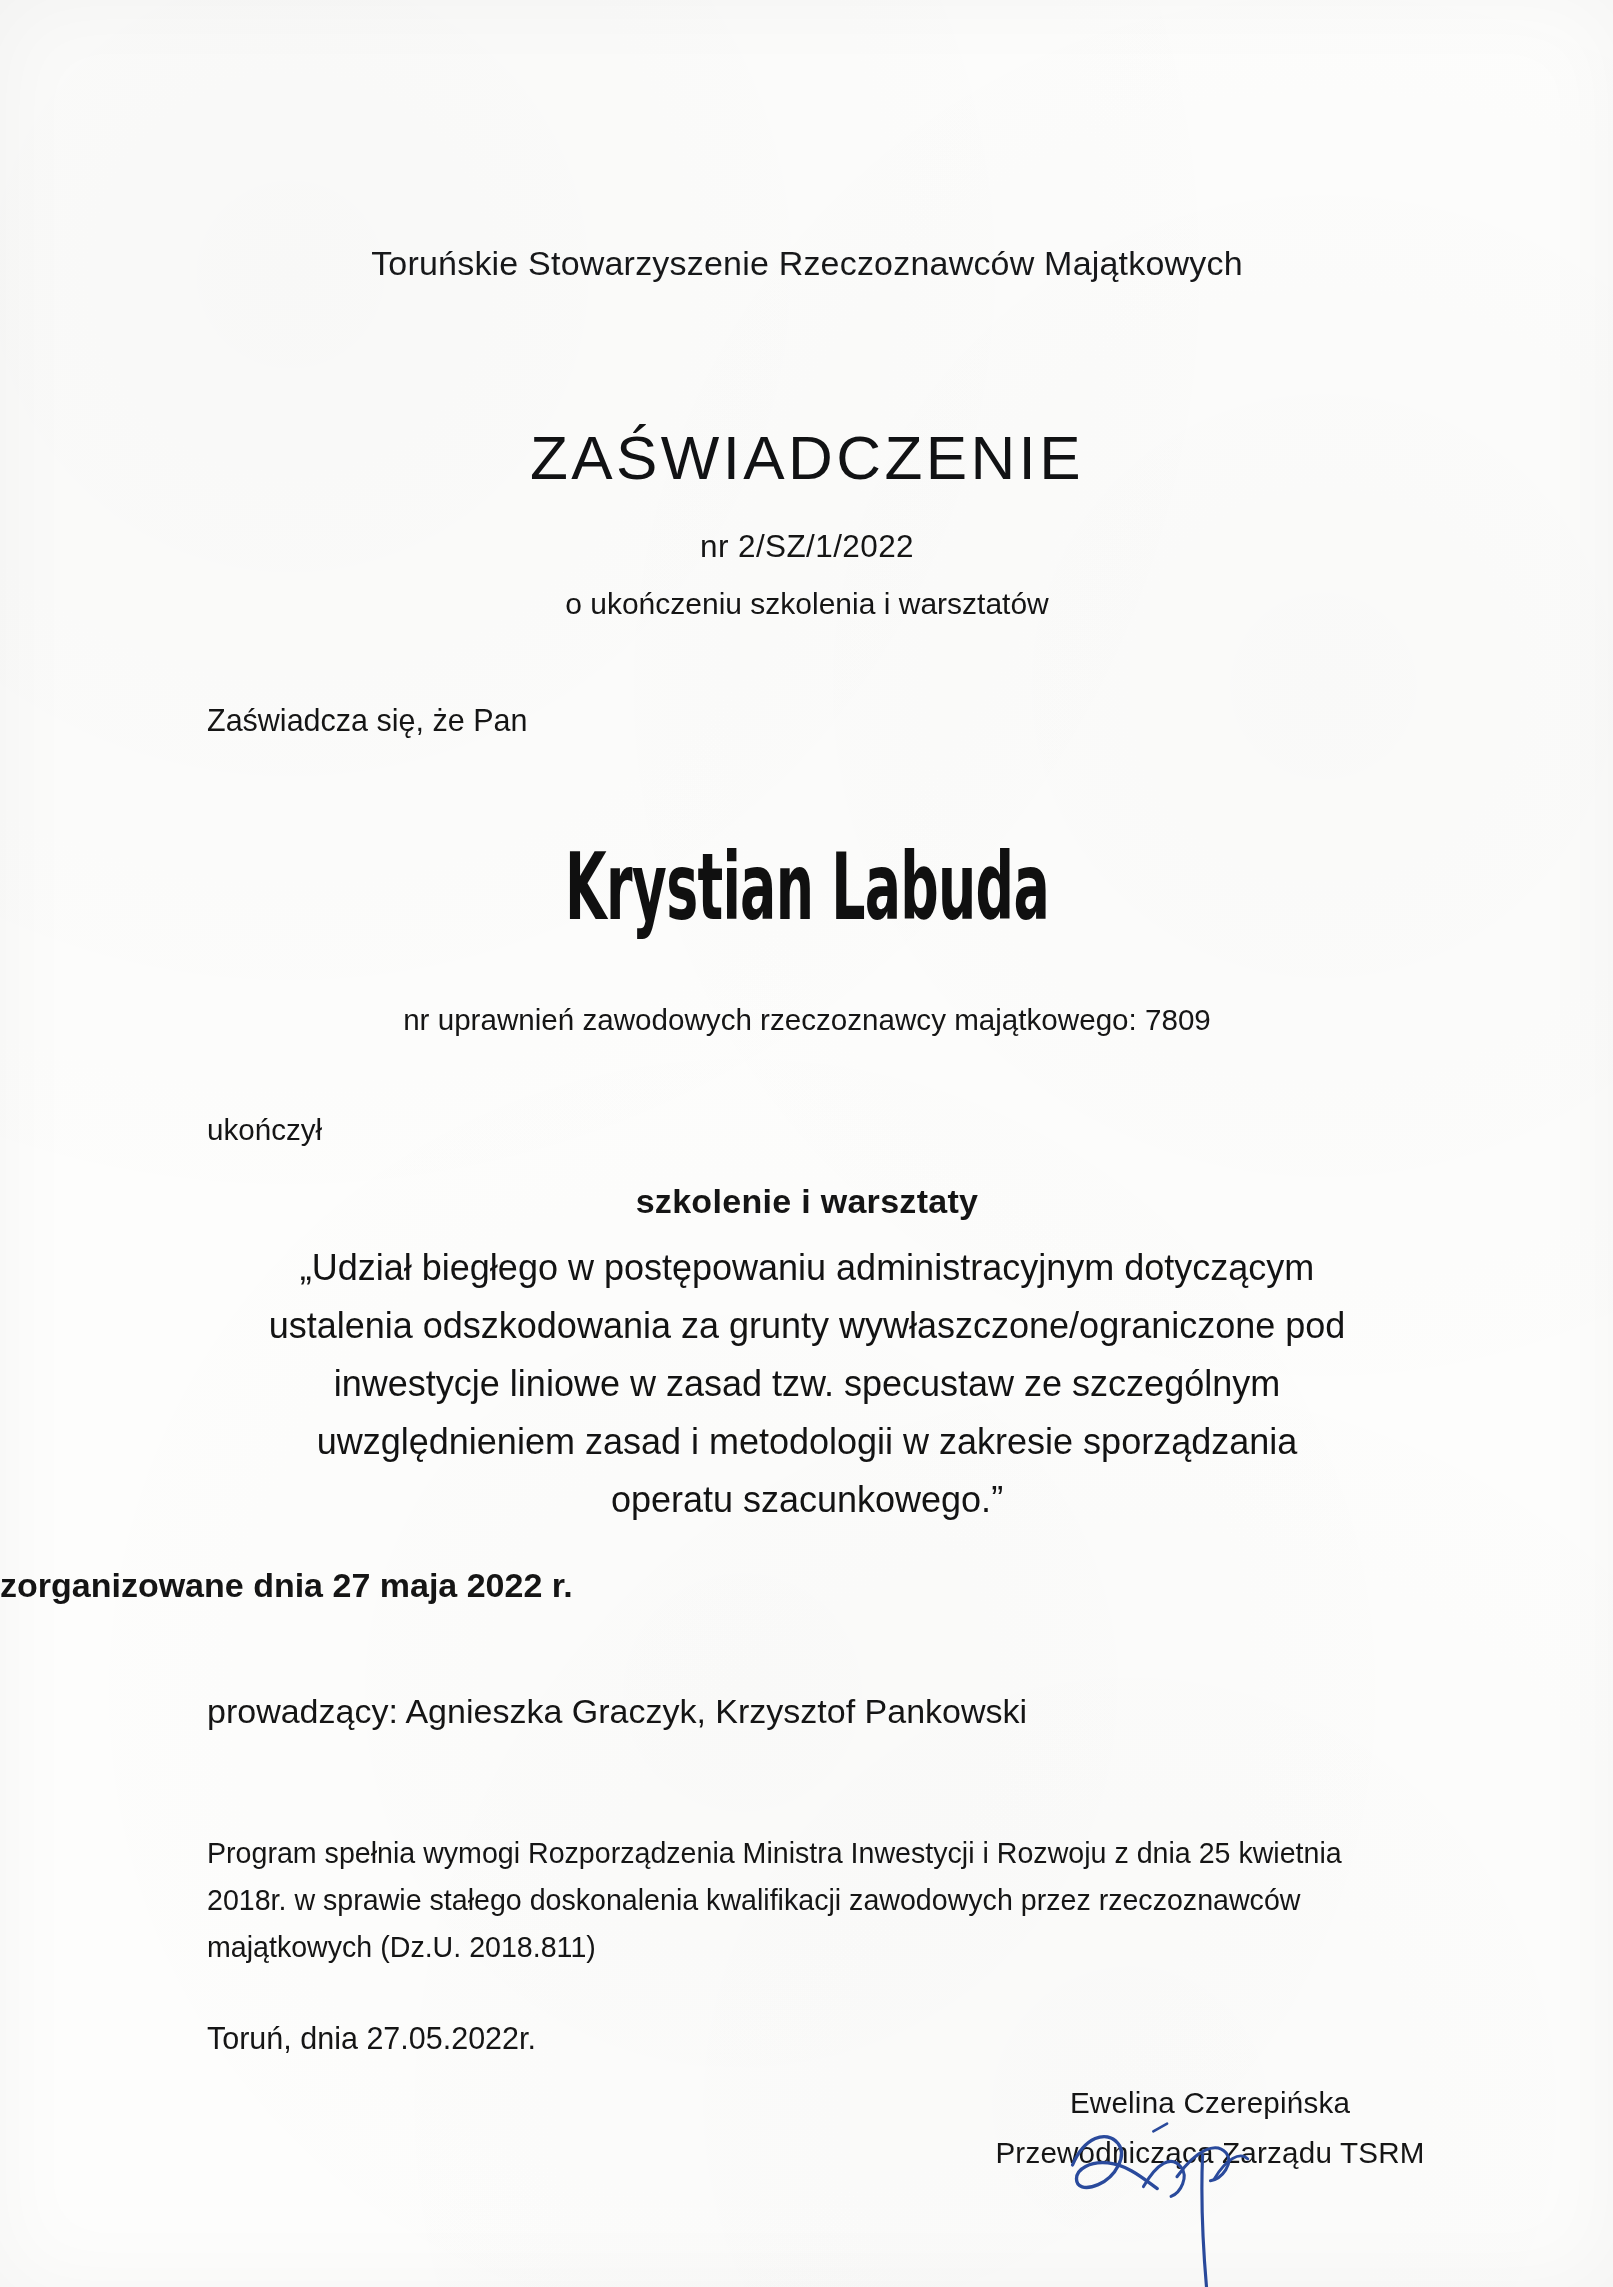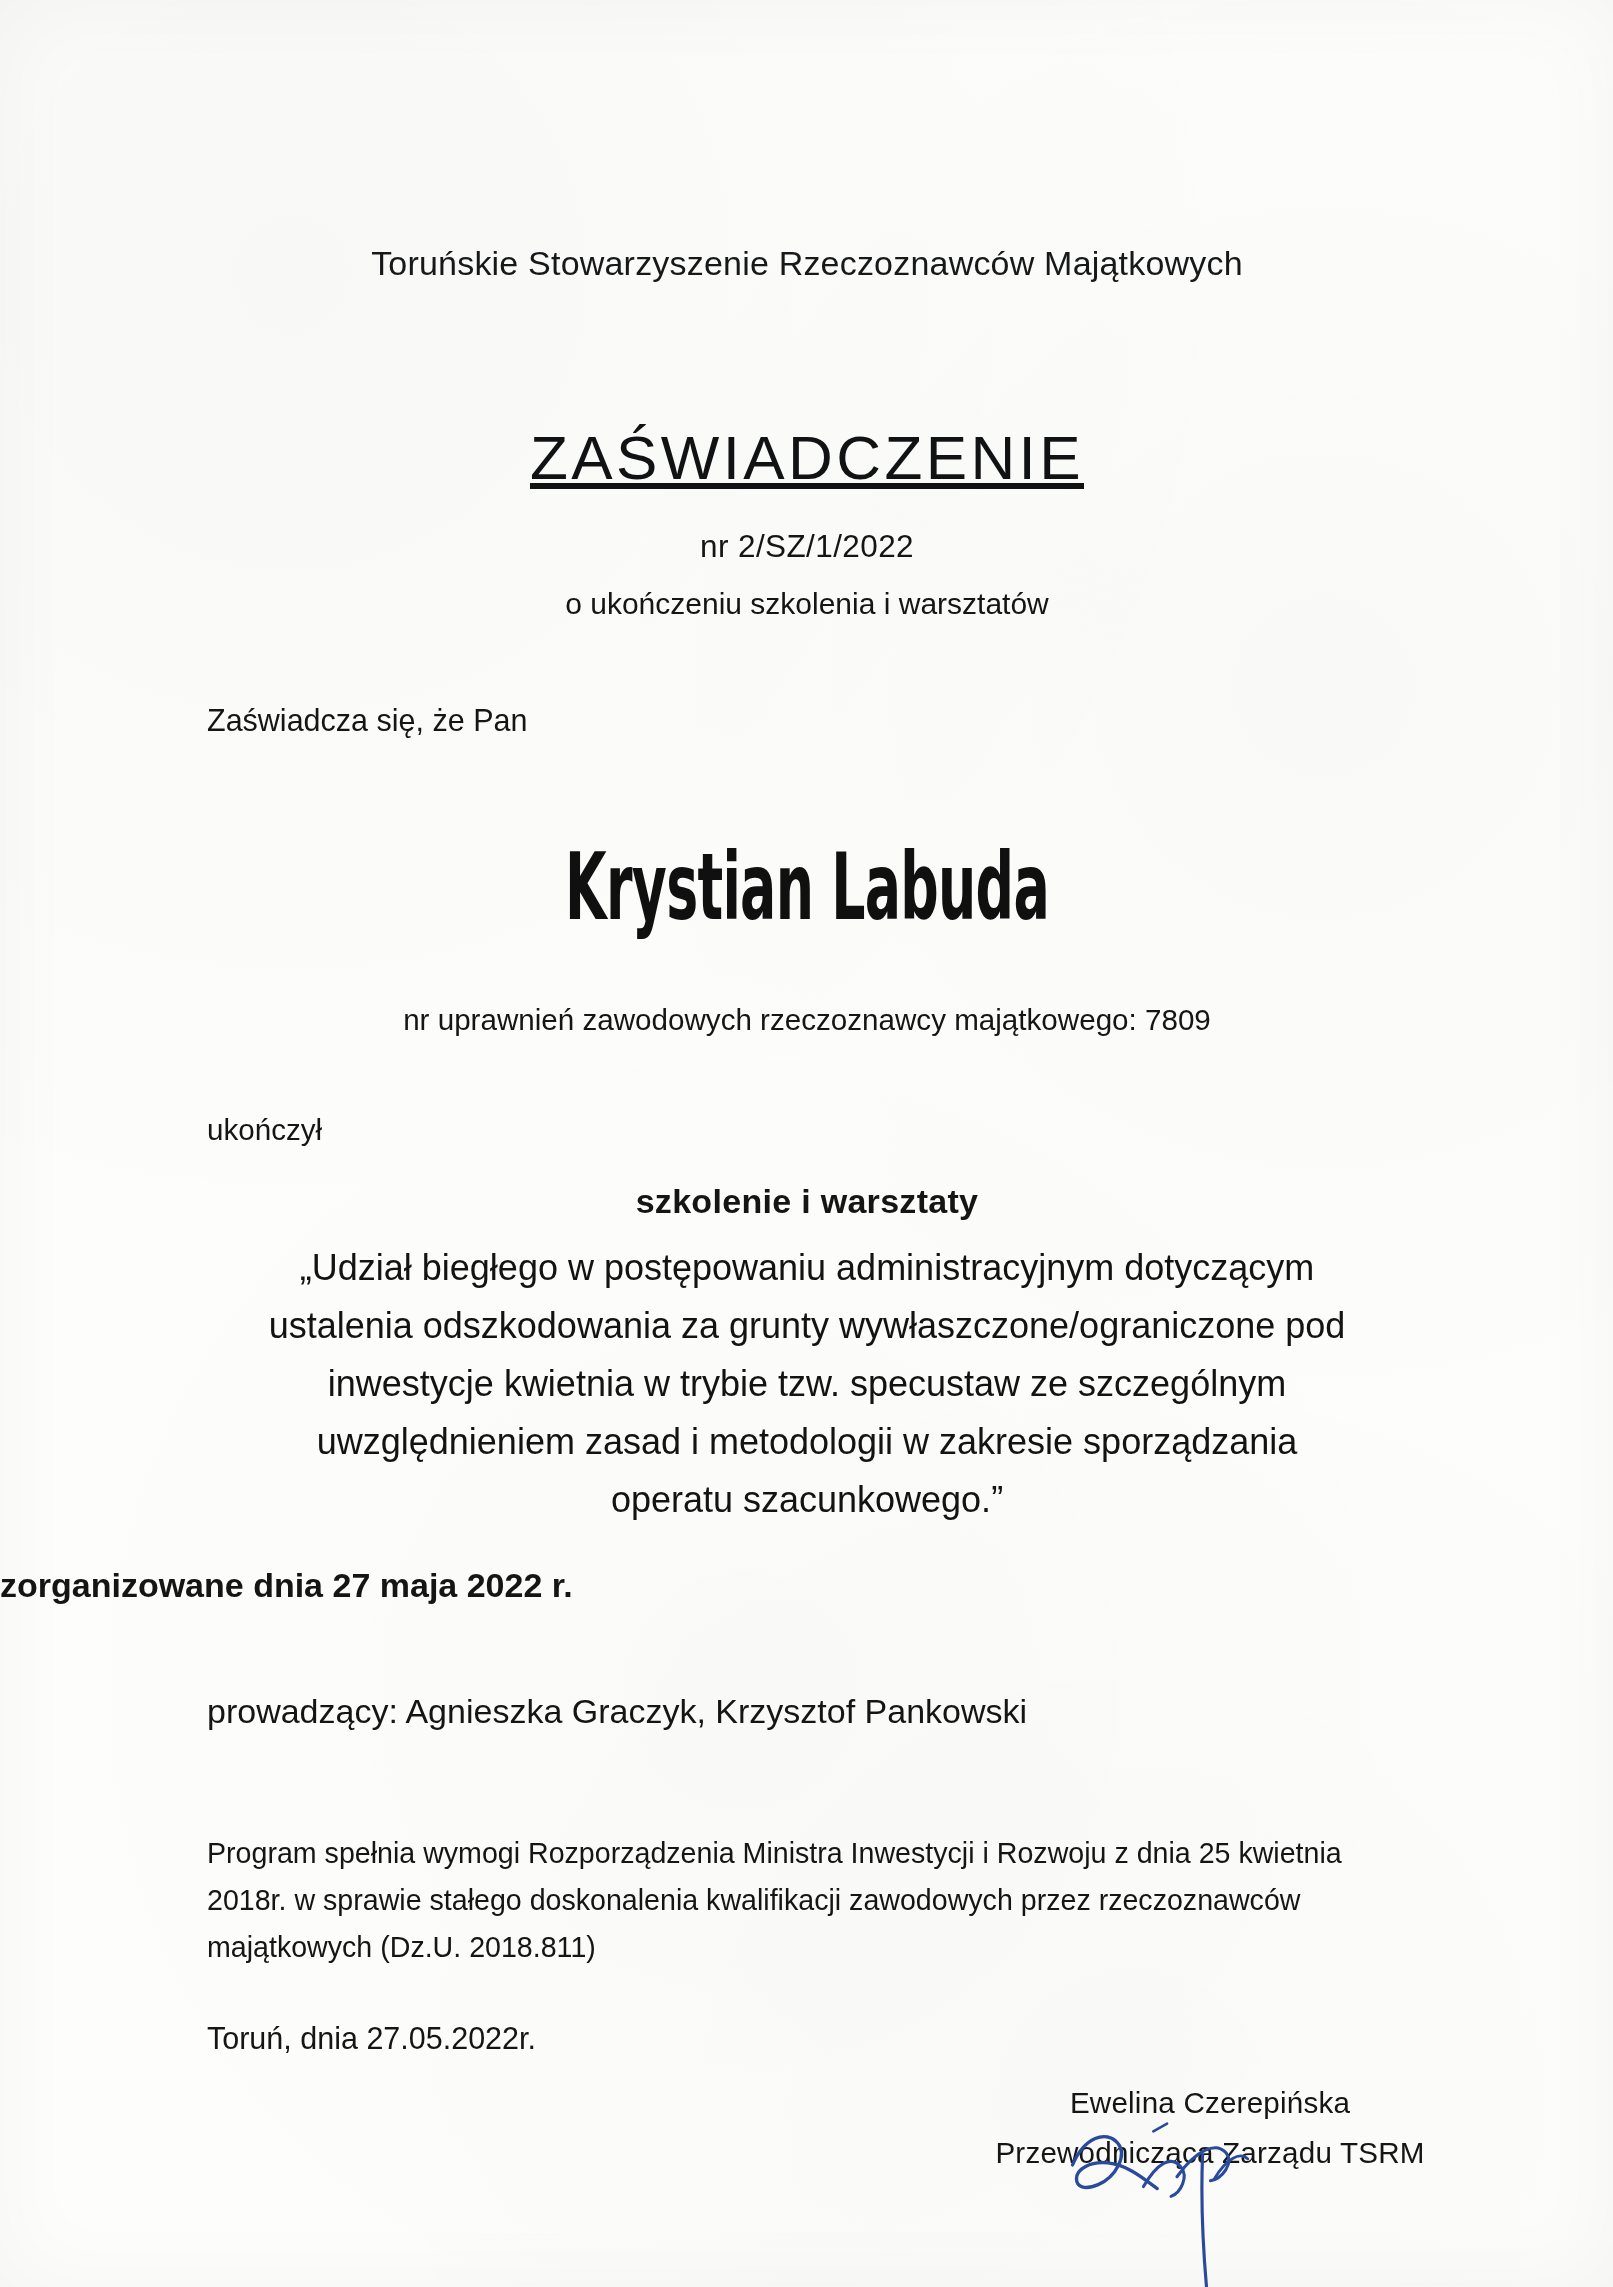--- a/index.html
+++ b/index.html
@@ -57,21 +57,20 @@
   }
 
   .cert-title {
     position: absolute;
     left: 0; right: 0;
     top: 422px;
     text-align: center;
     font-size: 62px;
     letter-spacing: 3.4px;
     color: #111214;
-    text-decoration: underline;
   }
 
   .cert-number {
     position: absolute;
     left: 0; right: 0;
     top: 528px;
     text-align: center;
     font-size: 31.5px;
     letter-spacing: 0.4px;
   }
@@ -226,21 +225,21 @@
 
     <div class="license-line">nr uprawnień zawodowych rzeczoznawcy majątkowego: 7809</div>
 
     <div class="completed-label">ukończył</div>
 
     <div class="course-type">szkolenie i warsztaty</div>
 
     <div class="course-title">
       <span class="ln">„Udział biegłego w postępowaniu administracyjnym dotyczącym</span>
       <span class="ln">ustalenia odszkodowania za grunty wywłaszczone/ograniczone pod</span>
-      <span class="ln">inwestycje kwietnia w trybie tzw. specustaw ze szczególnym</span>
+      <span class="ln">inwestycje liniowe w zasad tzw. specustaw ze szczególnym</span>
       <span class="ln">uwzględnieniem zasad i metodologii w zakresie sporządzania</span>
       <span class="ln">operatu szacunkowego.”</span>
     </div>
 
     <div class="organized-date">zorganizowane dnia 27 maja 2022 r.</div>
 
     <div class="instructors">prowadzący:  Agnieszka Graczyk, Krzysztof Pankowski</div>
 
     <div class="regulation">
       <span class="ln">Program spełnia wymogi Rozporządzenia Ministra Inwestycji i Rozwoju z dnia 25 kwietnia</span>

